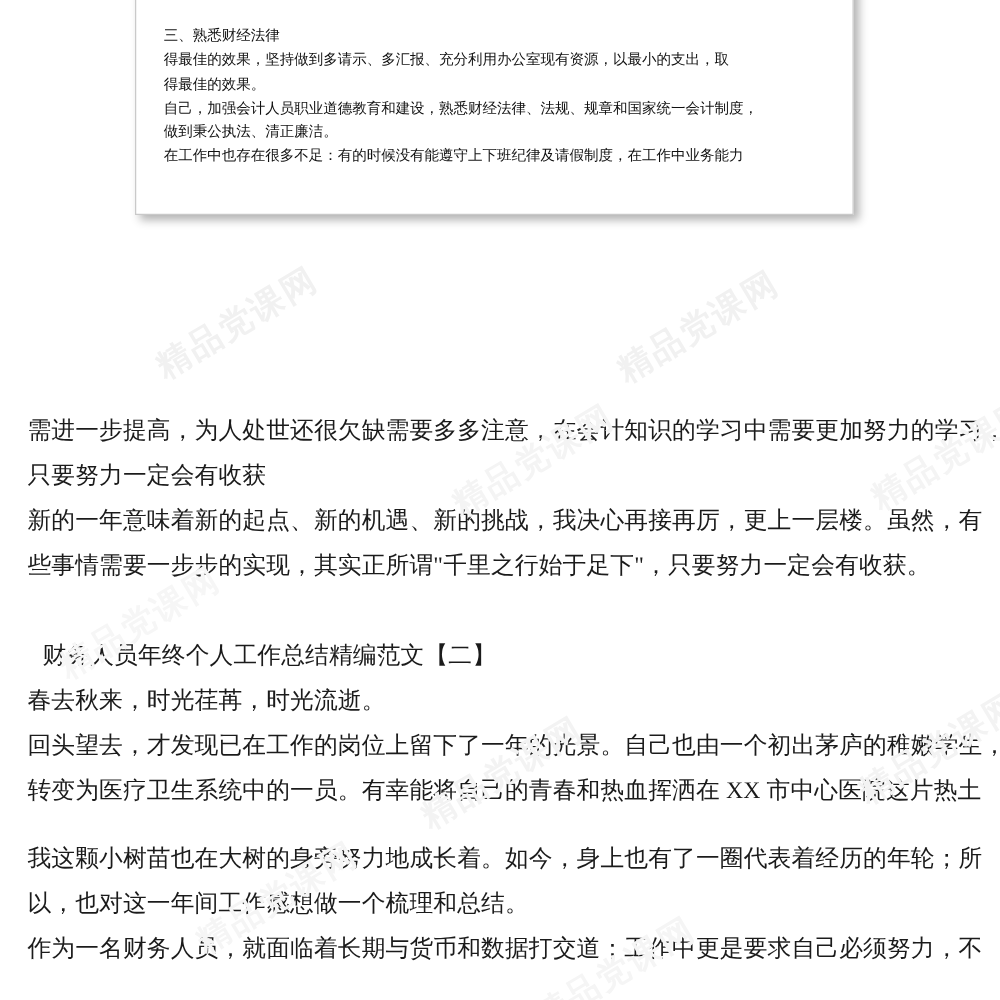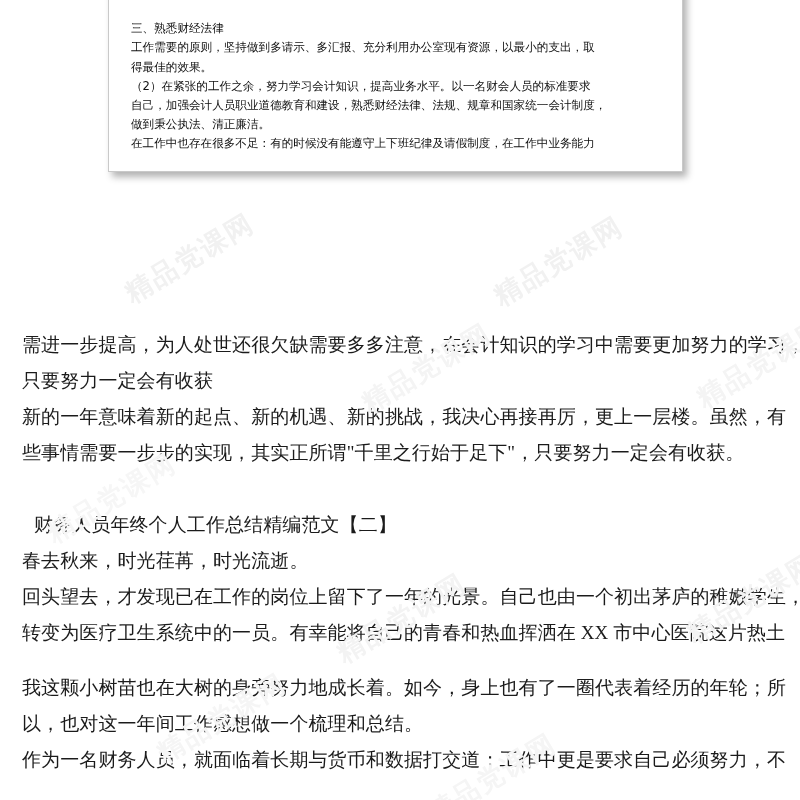--- a/index.html
+++ b/index.html
@@ -115,23 +115,22 @@
   <div class="watermark wm-h">精品党课网</div>
   <div class="watermark wm-i">精品党课网</div>
 </div>
 
 <div id="doc-card-wrap">
   <div id="doc-card">
     <div id="doc-card-inner">
       <div class="card-line">在集团公司的年中审计、年终预审及财政税务的检查中，积极配合相关人员工作。</div>
       <div class="card-line card-gap"></div>
       <div class="card-line">三、熟悉财经法律</div>
-      <div class="card-line">工作需要的原则，坚持做到多请示、多汇报、充分利用办公室现有资源，以最小的支出，取</div>
+      <div class="card-line">得最佳的效果，坚持做到多请示、多汇报、充分利用办公室现有资源，以最小的支出，取</div>
       <div class="card-line">得最佳的效果。</div>
-      <div class="card-line">（2）在紧张的工作之余，努力学习会计知识，提高业务水平。以一名财会人员的标准要求</div>
       <div class="card-line">自己，加强会计人员职业道德教育和建设，熟悉财经法律、法规、规章和国家统一会计制度，</div>
       <div class="card-line">做到秉公执法、清正廉洁。</div>
       <div class="card-line">在工作中也存在很多不足：有的时候没有能遵守上下班纪律及请假制度，在工作中业务能力</div>
     </div>
   </div>
 </div>
 
 <div id="body-text">
 
   <p class="para">

